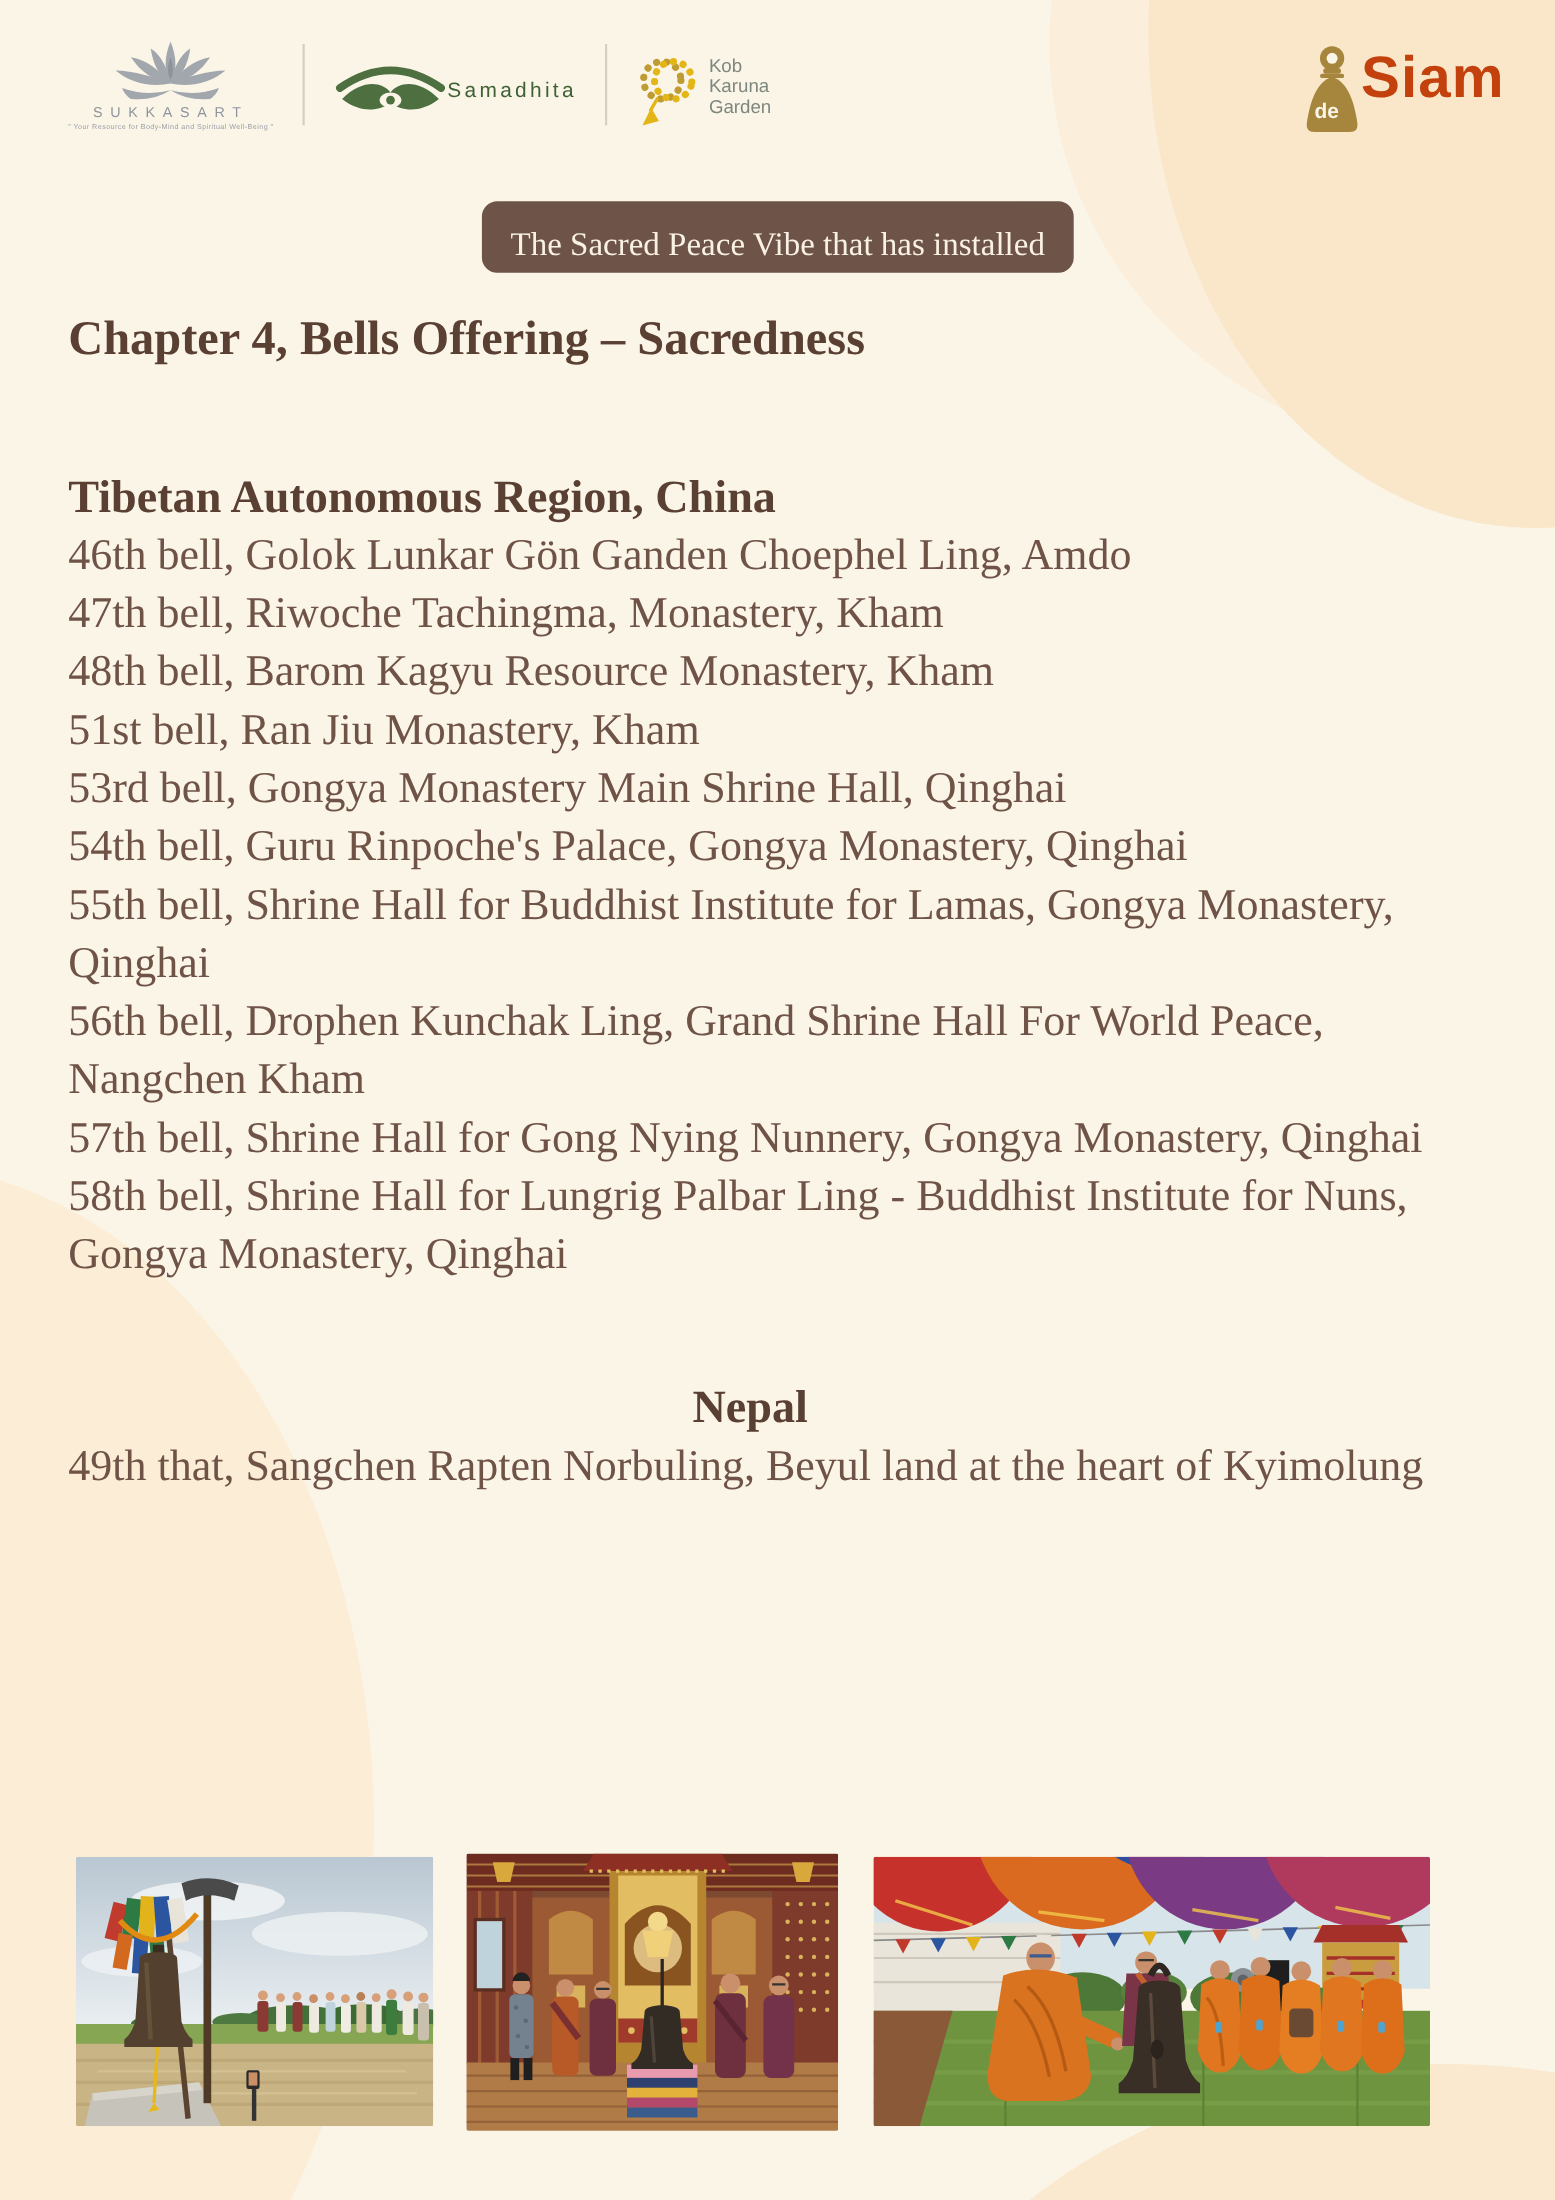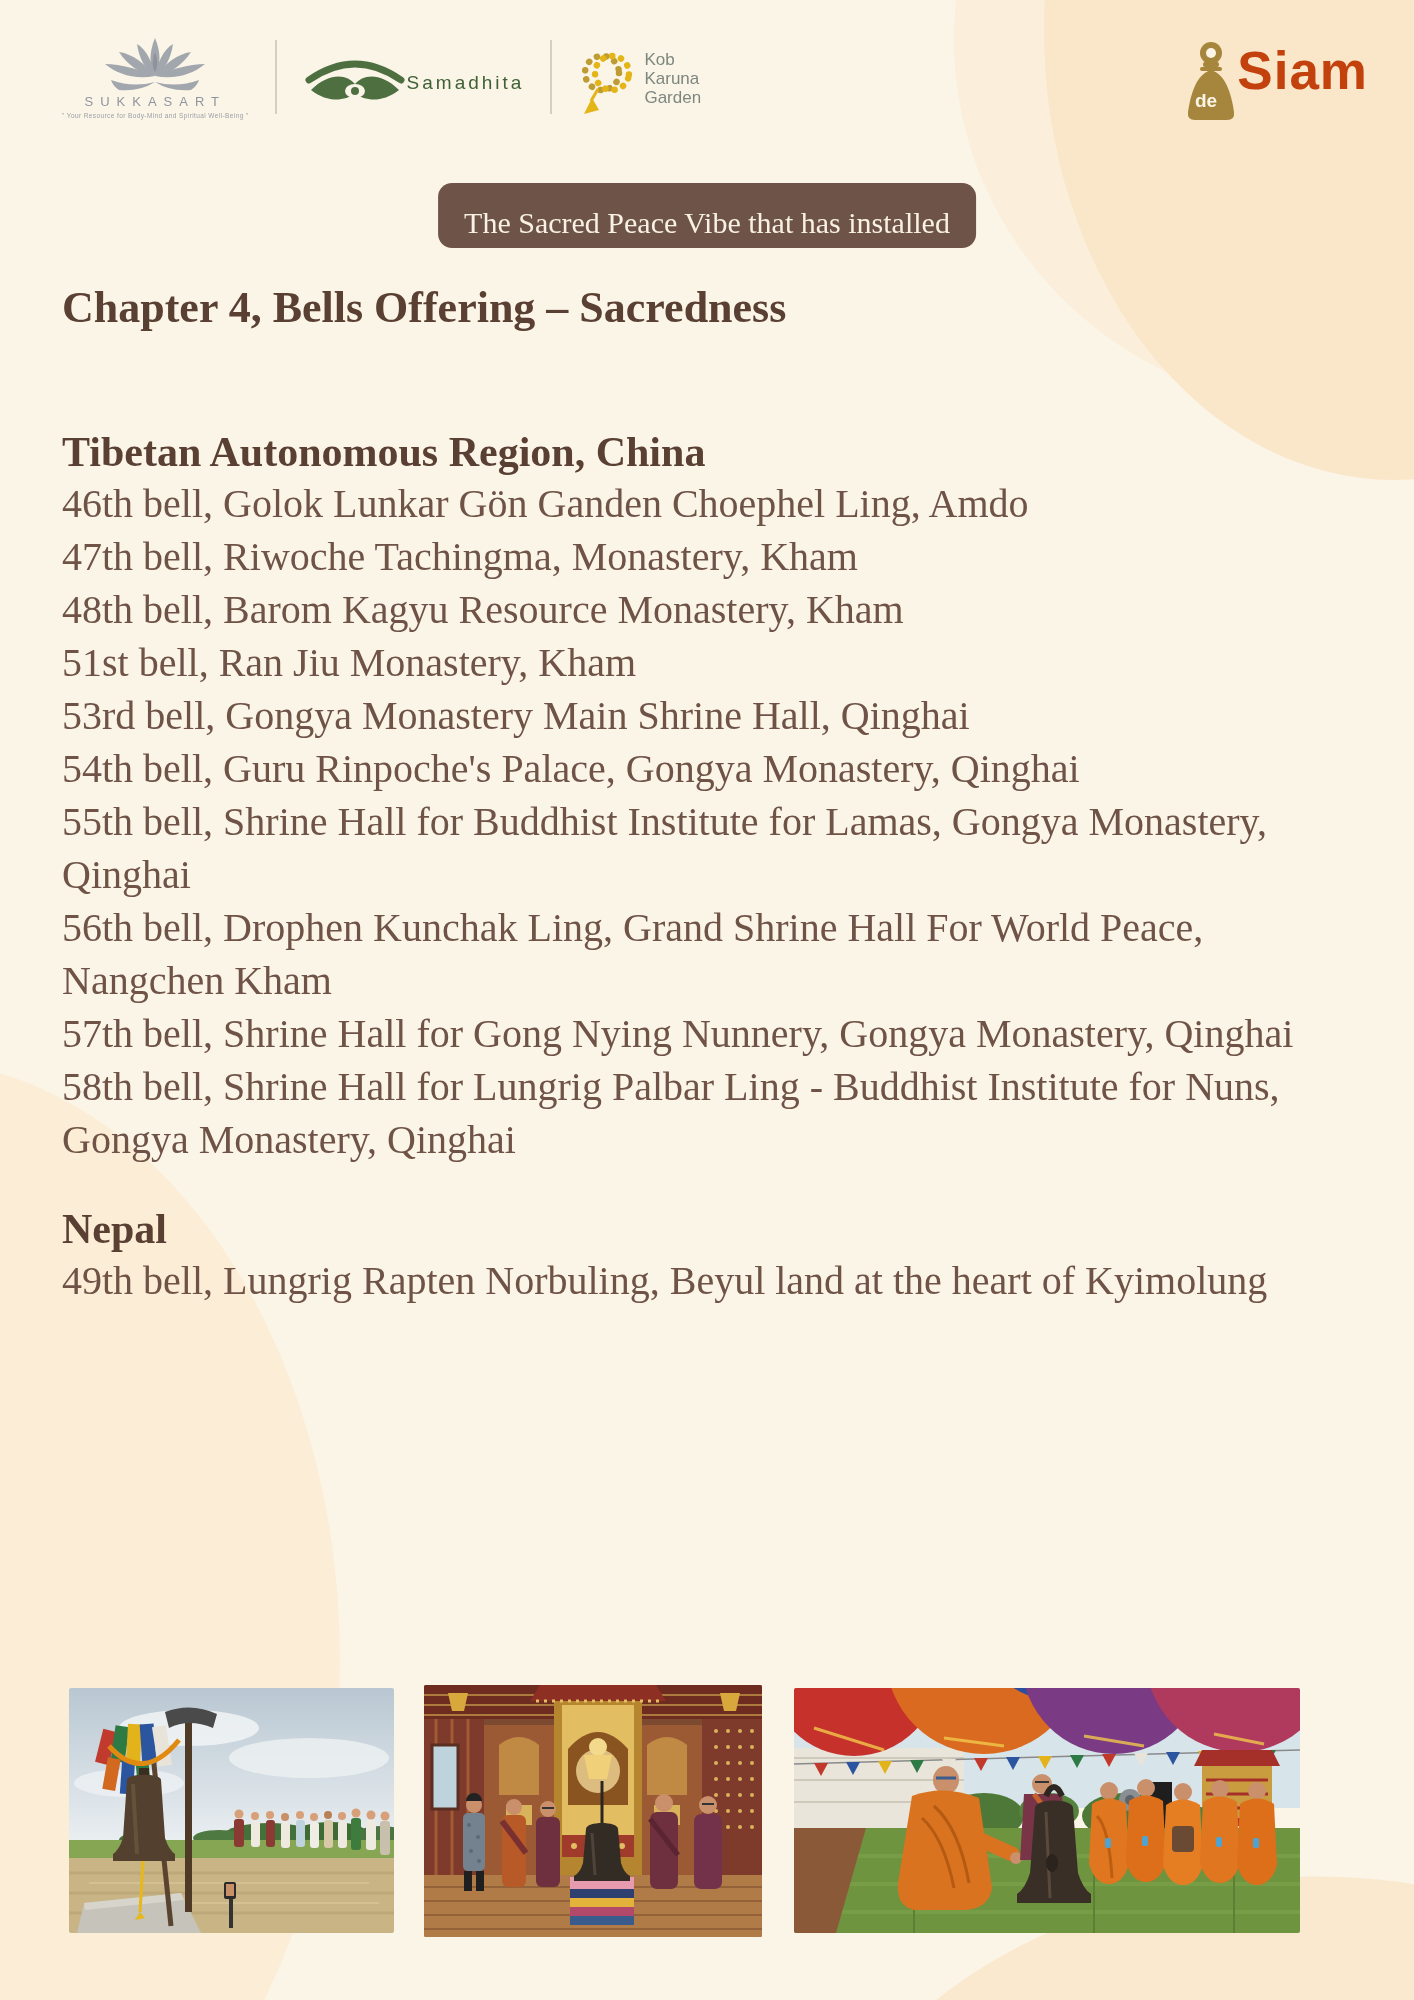--- a/index.html
+++ b/index.html
@@ -34,21 +34,21 @@
   
   .badge{position:absolute;top:183px;left:50%;transform:translateX(-50%);
          background:#6E5348;color:#F8F1E4;font-size:30px;line-height:30px;
          padding:25px 26px 10px;border-radius:14px;white-space:nowrap;}
 
   
   .content{position:absolute;top:283px;left:62px;width:1240px;color:#6F5347;
            font-size:40px;line-height:53px;}
   .content h1{font-size:44px;line-height:50px;margin:0;color:#5A4033;font-weight:bold;}
   .content h2{font-size:42px;line-height:50px;margin:94px 0 0;color:#5A4033;font-weight:bold;}
-  .content h2.nepal{margin-top:38px;}
+  .content h2.nepal{margin-top:89px;text-align:center;}
   .content p.item{margin:0;}
 
   
   .photo{position:absolute;overflow:hidden;border-radius:2px;}
   .photo svg{display:block;width:100%;height:100%;}
   #photo1{left:69px;top:1688px;width:325px;height:245px;}
   #photo2{left:424px;top:1685px;width:338px;height:252px;}
   #photo3{left:794px;top:1688px;width:506px;height:245px;}
 </style>
 </head>
@@ -138,21 +138,21 @@
     <p class="item">48th bell, Barom Kagyu Resource Monastery, Kham</p>
     <p class="item">51st bell, Ran Jiu Monastery, Kham</p>
     <p class="item">53rd bell, Gongya Monastery Main Shrine Hall, Qinghai</p>
     <p class="item">54th bell, Guru Rinpoche's Palace, Gongya Monastery, Qinghai</p>
     <p class="item">55th bell, Shrine Hall for Buddhist Institute for Lamas, Gongya Monastery, Qinghai</p>
     <p class="item">56th bell, Drophen Kunchak Ling, Grand Shrine Hall For World Peace, Nangchen Kham</p>
     <p class="item">57th bell, Shrine Hall for Gong Nying Nunnery, Gongya Monastery, Qinghai</p>
     <p class="item">58th bell, Shrine Hall for Lungrig Palbar Ling - Buddhist Institute for Nuns, Gongya Monastery, Qinghai</p>
 
     <h2 class="nepal">Nepal</h2>
-    <p class="item">49th bell, Lungrig Rapten Norbuling, Beyul land at the heart of Kyimolung</p>
+    <p class="item">49th that, Sangchen Rapten Norbuling, Beyul land at the heart of Kyimolung</p>
   </div>
 
   <div class="photo" id="photo1" role="img" aria-label="Bell with colorful prayer flags on a wooden frame in an open field, people gathered in a circle">
     <svg viewBox="0 0 325 245" preserveAspectRatio="none">
       <defs>
         <linearGradient id="p1sky" x1="0" y1="0" x2="0" y2="1">
           <stop offset="0" stop-color="#B9C7D2"></stop>
             <stop offset="1" stop-color="#E9EEF1"></stop>
         </linearGradient>
       </defs>

